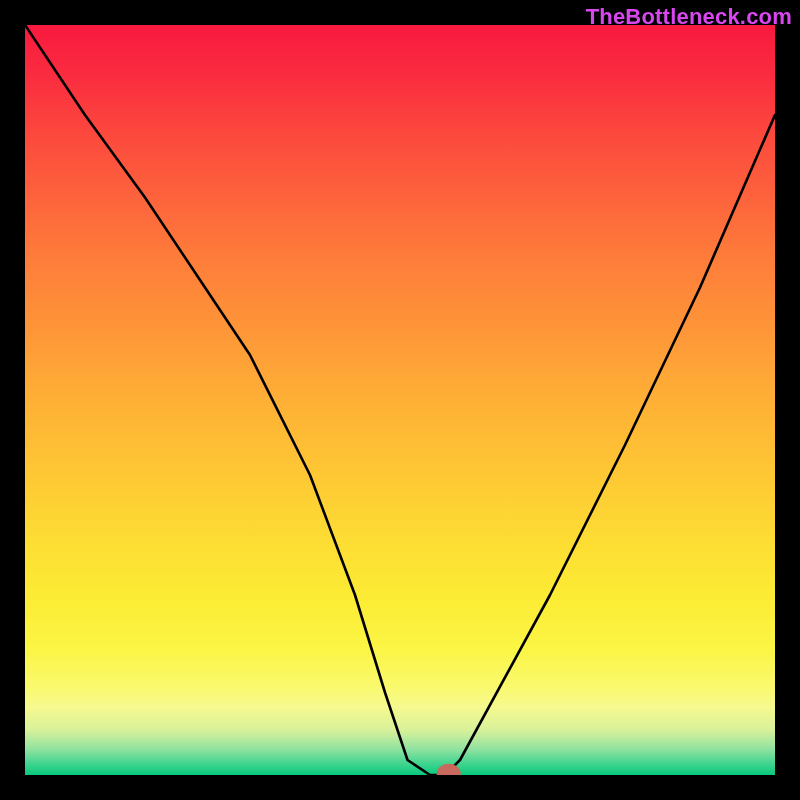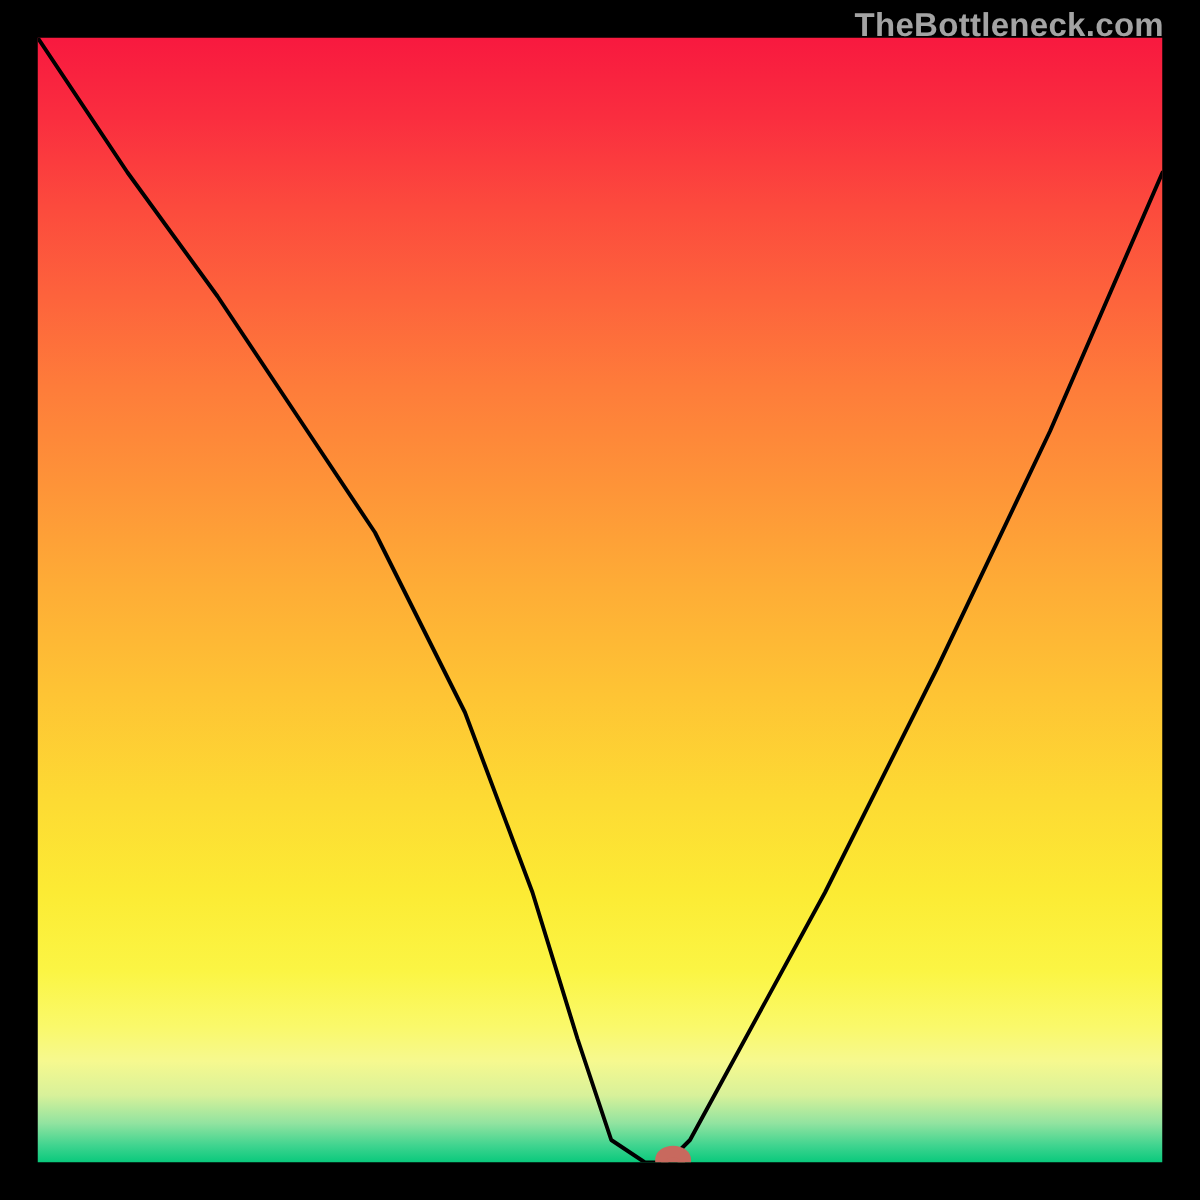--- a/index.html
+++ b/index.html
@@ -13,22 +13,22 @@
   }
   .frame {
     position: relative;
     width: 800px;
     height: 800px;
     background: #000;
   }
   .watermark {
     position: absolute;
     top: 4px;
-    right: 24px;
-    color: #a3a3a3;
+    right: 8px;
+    color: #d946ef;
     font-size: 22px;
     font-weight: 600;
     letter-spacing: 0.2px;
     z-index: 3;
   }
   .plot-area {
     position: absolute;
     left: 25px;
     top: 25px;
     width: 750px;

